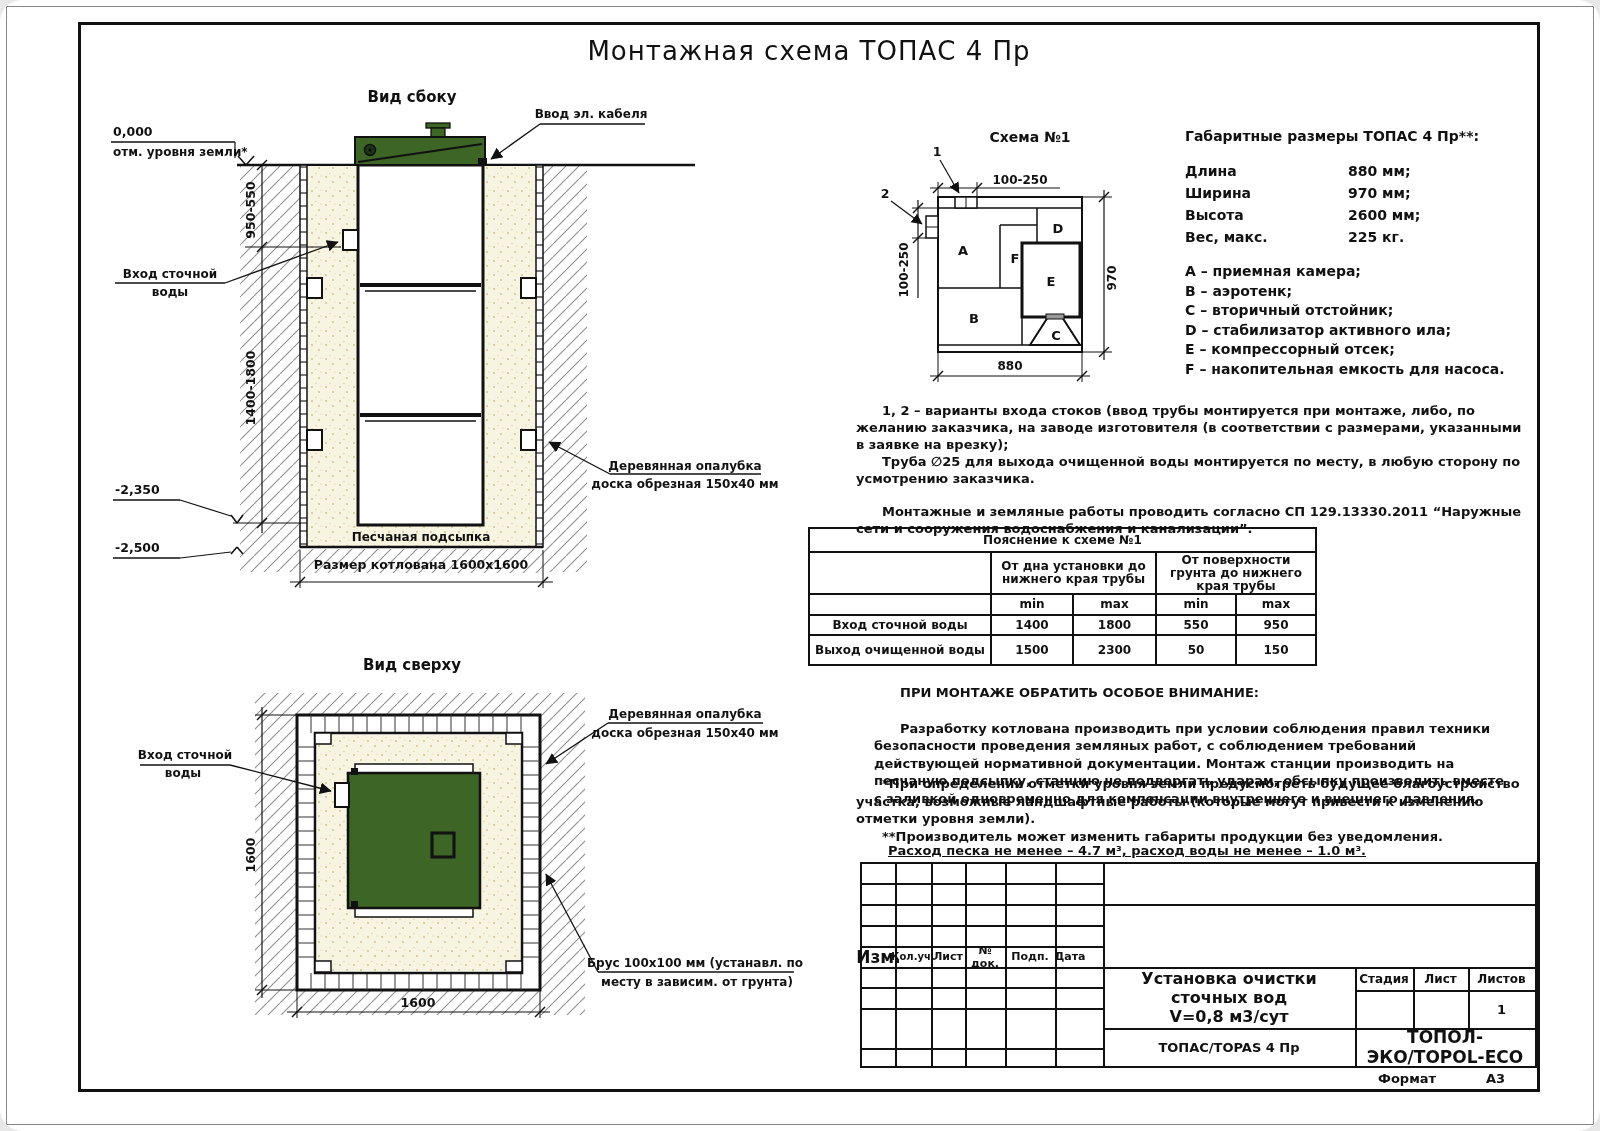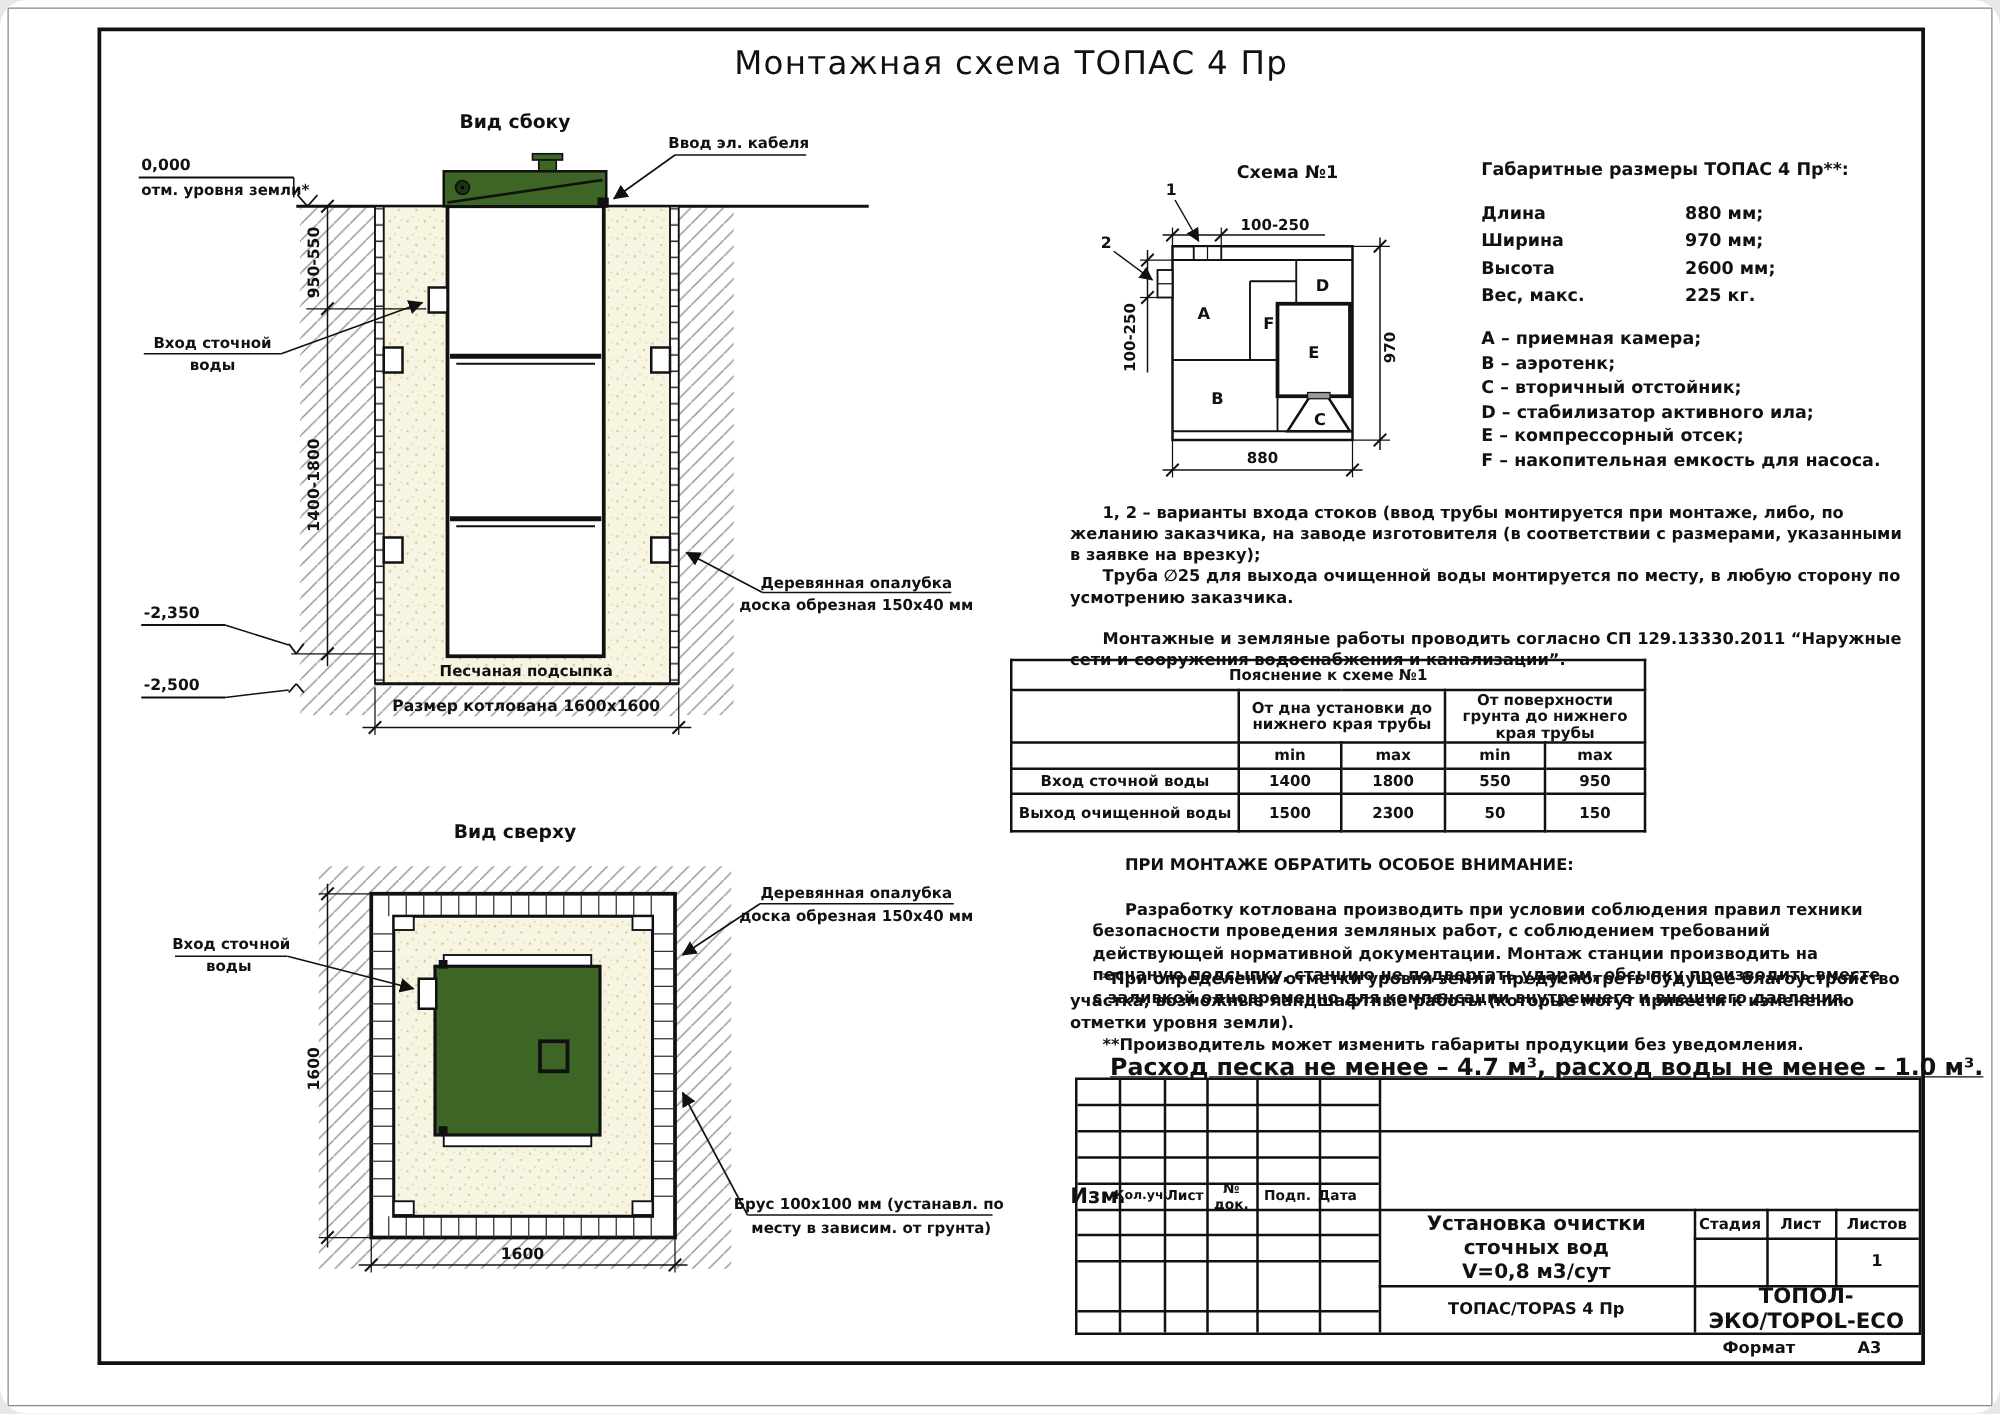--- a/index.html
+++ b/index.html
@@ -23,21 +23,21 @@
   .notes p.gap{margin-top:16px;}
   
   .tbl{left:808px;top:527px;border-collapse:collapse;table-layout:fixed;}
   .tbl td{border:2px solid #111;font-size:12px;font-weight:bold;text-align:center;
           padding:0 2px;line-height:13px;vertical-align:middle;}
   
   .attention{left:856px;top:666px;width:676px;font-size:13px;font-weight:bold;line-height:17.5px;}
   .attention p{margin:18px;text-indent:26px;}
   .footnotes{left:856px;top:775px;width:676px;font-size:13px;font-weight:bold;line-height:17.5px;}
   .footnotes p{margin:0;text-indent:26px;}
-  .consumption{left:888px;top:843px;font-size:19px;font-weight:bold;text-decoration:underline;}
+  .consumption{left:888px;top:843px;font-size:13px;font-weight:bold;text-decoration:underline;}
   
   .stamp{left:860px;top:862px;width:677px;height:206px;border:2.5px solid #111;box-sizing:border-box;}
   .stamp .vline{position:absolute;width:2px;background:#111;}
   .stamp .hline{position:absolute;height:2px;background:#111;}
   .stamp .cellt{position:absolute;display:flex;align-items:center;justify-content:center;
                 text-align:center;font-weight:bold;}
   .fmt{position:absolute;top:1071px;font-size:13px;font-weight:bold;}
 </style>
 </head>
 <body>

